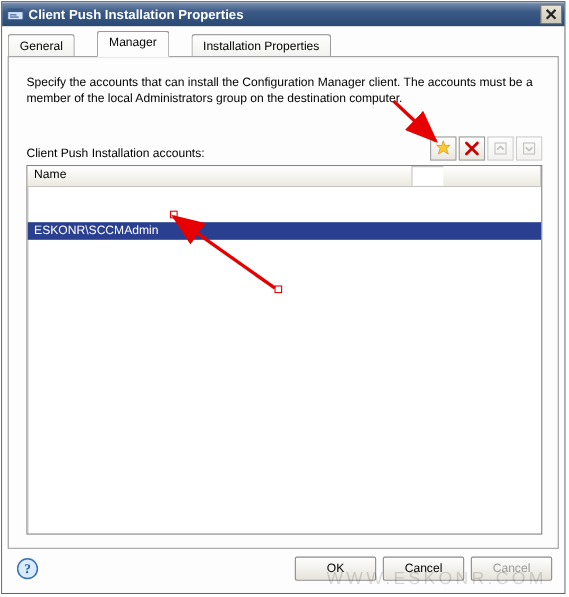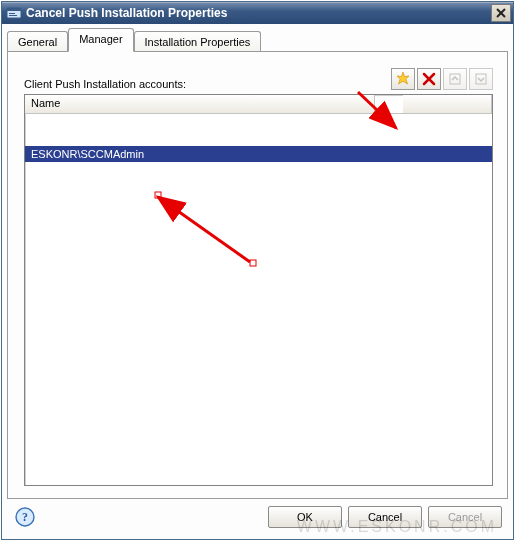--- a/index.html
+++ b/index.html
@@ -60,20 +60,21 @@
     display:flex;
     flex-direction: column;
     box-sizing: border-box;
   }
   
   .tab-strip {
     height: 22px;
     position: relative;
     display:flex;
     align-items: flex-end;
+    gap: 20px;
   }
   .tab {
     border: 1px solid #9a9a9a;
     border-bottom: none;
     border-top-left-radius: 3px;
     border-top-right-radius: 3px;
     background: linear-gradient(to bottom, #fefefe, #f2f2ee);
     padding: 3px 10px 3px 10px;
     margin-right: 0px;
     font-size: 11px;
@@ -226,39 +227,40 @@
 
   <div class="titlebar">
     <span class="appicon">
       <svg width="16" height="16" viewBox="0 0 16 16">
         <rect x="1" y="3" width="14" height="10" rx="1" fill="#cfe3ff" stroke="#3a5a85" stroke-width="1"></rect>
         <rect x="1" y="3" width="14" height="3" fill="#3a5a85"></rect>
         <rect x="3" y="8" width="6" height="1" fill="#3a5a85"></rect>
         <rect x="3" y="10" width="8" height="1" fill="#3a5a85"></rect>
       </svg>
     </span>
-    <span class="title-text">Cancel Push Installation Properties</span>
+    <span class="title-text">Client Push Installation Properties</span>
     <div class="closebtn">
       <svg width="10" height="10" viewBox="0 0 10 10">
         <line x1="1" y1="1" x2="9" y2="9" stroke="#222" stroke-width="2"></line>
         <line x1="9" y1="1" x2="1" y2="9" stroke="#222" stroke-width="2"></line>
       </svg>
     </div>
   </div>
 
   <div class="body-outer">
 
     <div class="tab-strip">
       <div class="tab">General</div>
       <div class="tab active">Manager</div>
       <div class="tab">Installation Properties</div>
     </div>
 
     <div class="tab-content" style="position:relative;">
 
+      <div class="desc">Specify the accounts that can install the Configuration Manager client. The accounts must be a member of the local Administrators group on the destination computer.</div>
 
       <div class="accounts-row">
         <span class="accounts-label">Client Push Installation accounts:</span>
         <div class="toolbar">
           <div class="tb-btn">
             <svg width="16" height="16" viewBox="0 0 16 16">
               <polygon points="8,1 9.5,5.5 14,5 10.8,8 12.5,13 8,10.2 3.5,13 5.2,8 2,5 6.5,5.5" fill="#ffcc33" stroke="#cc8a00" stroke-width="0.6"></polygon>
             </svg>
           </div>
           <div class="tb-btn">

